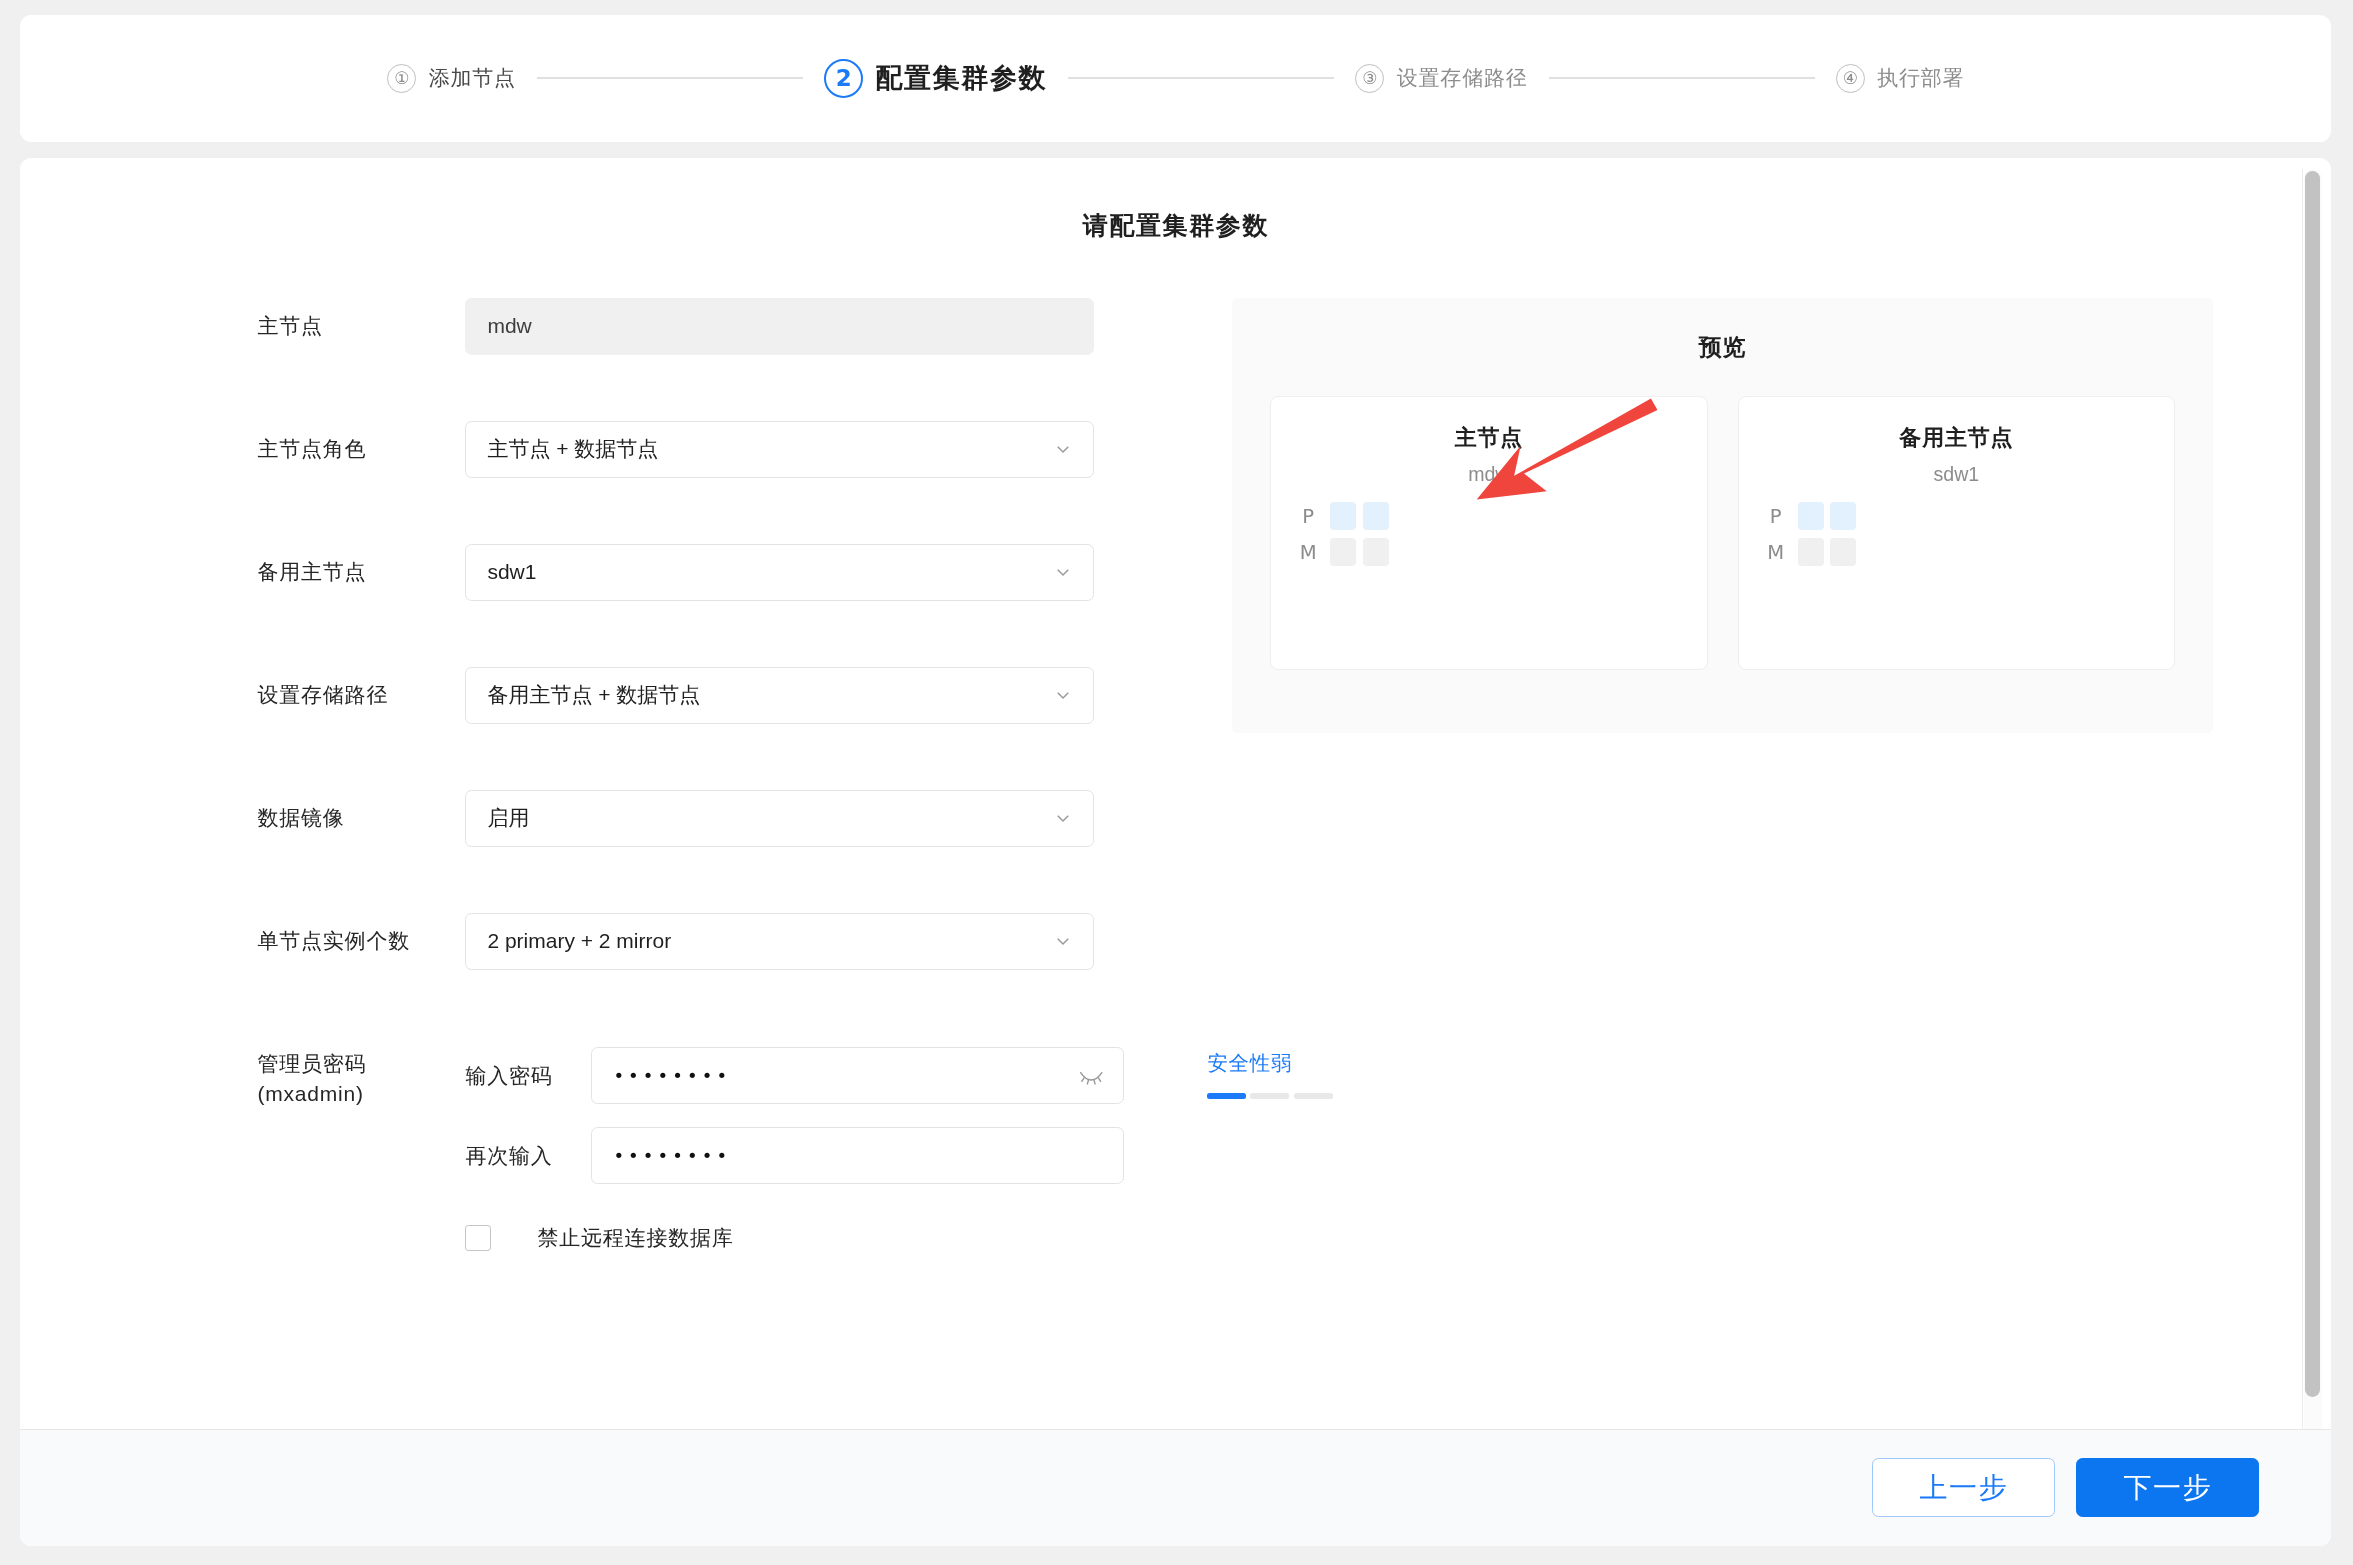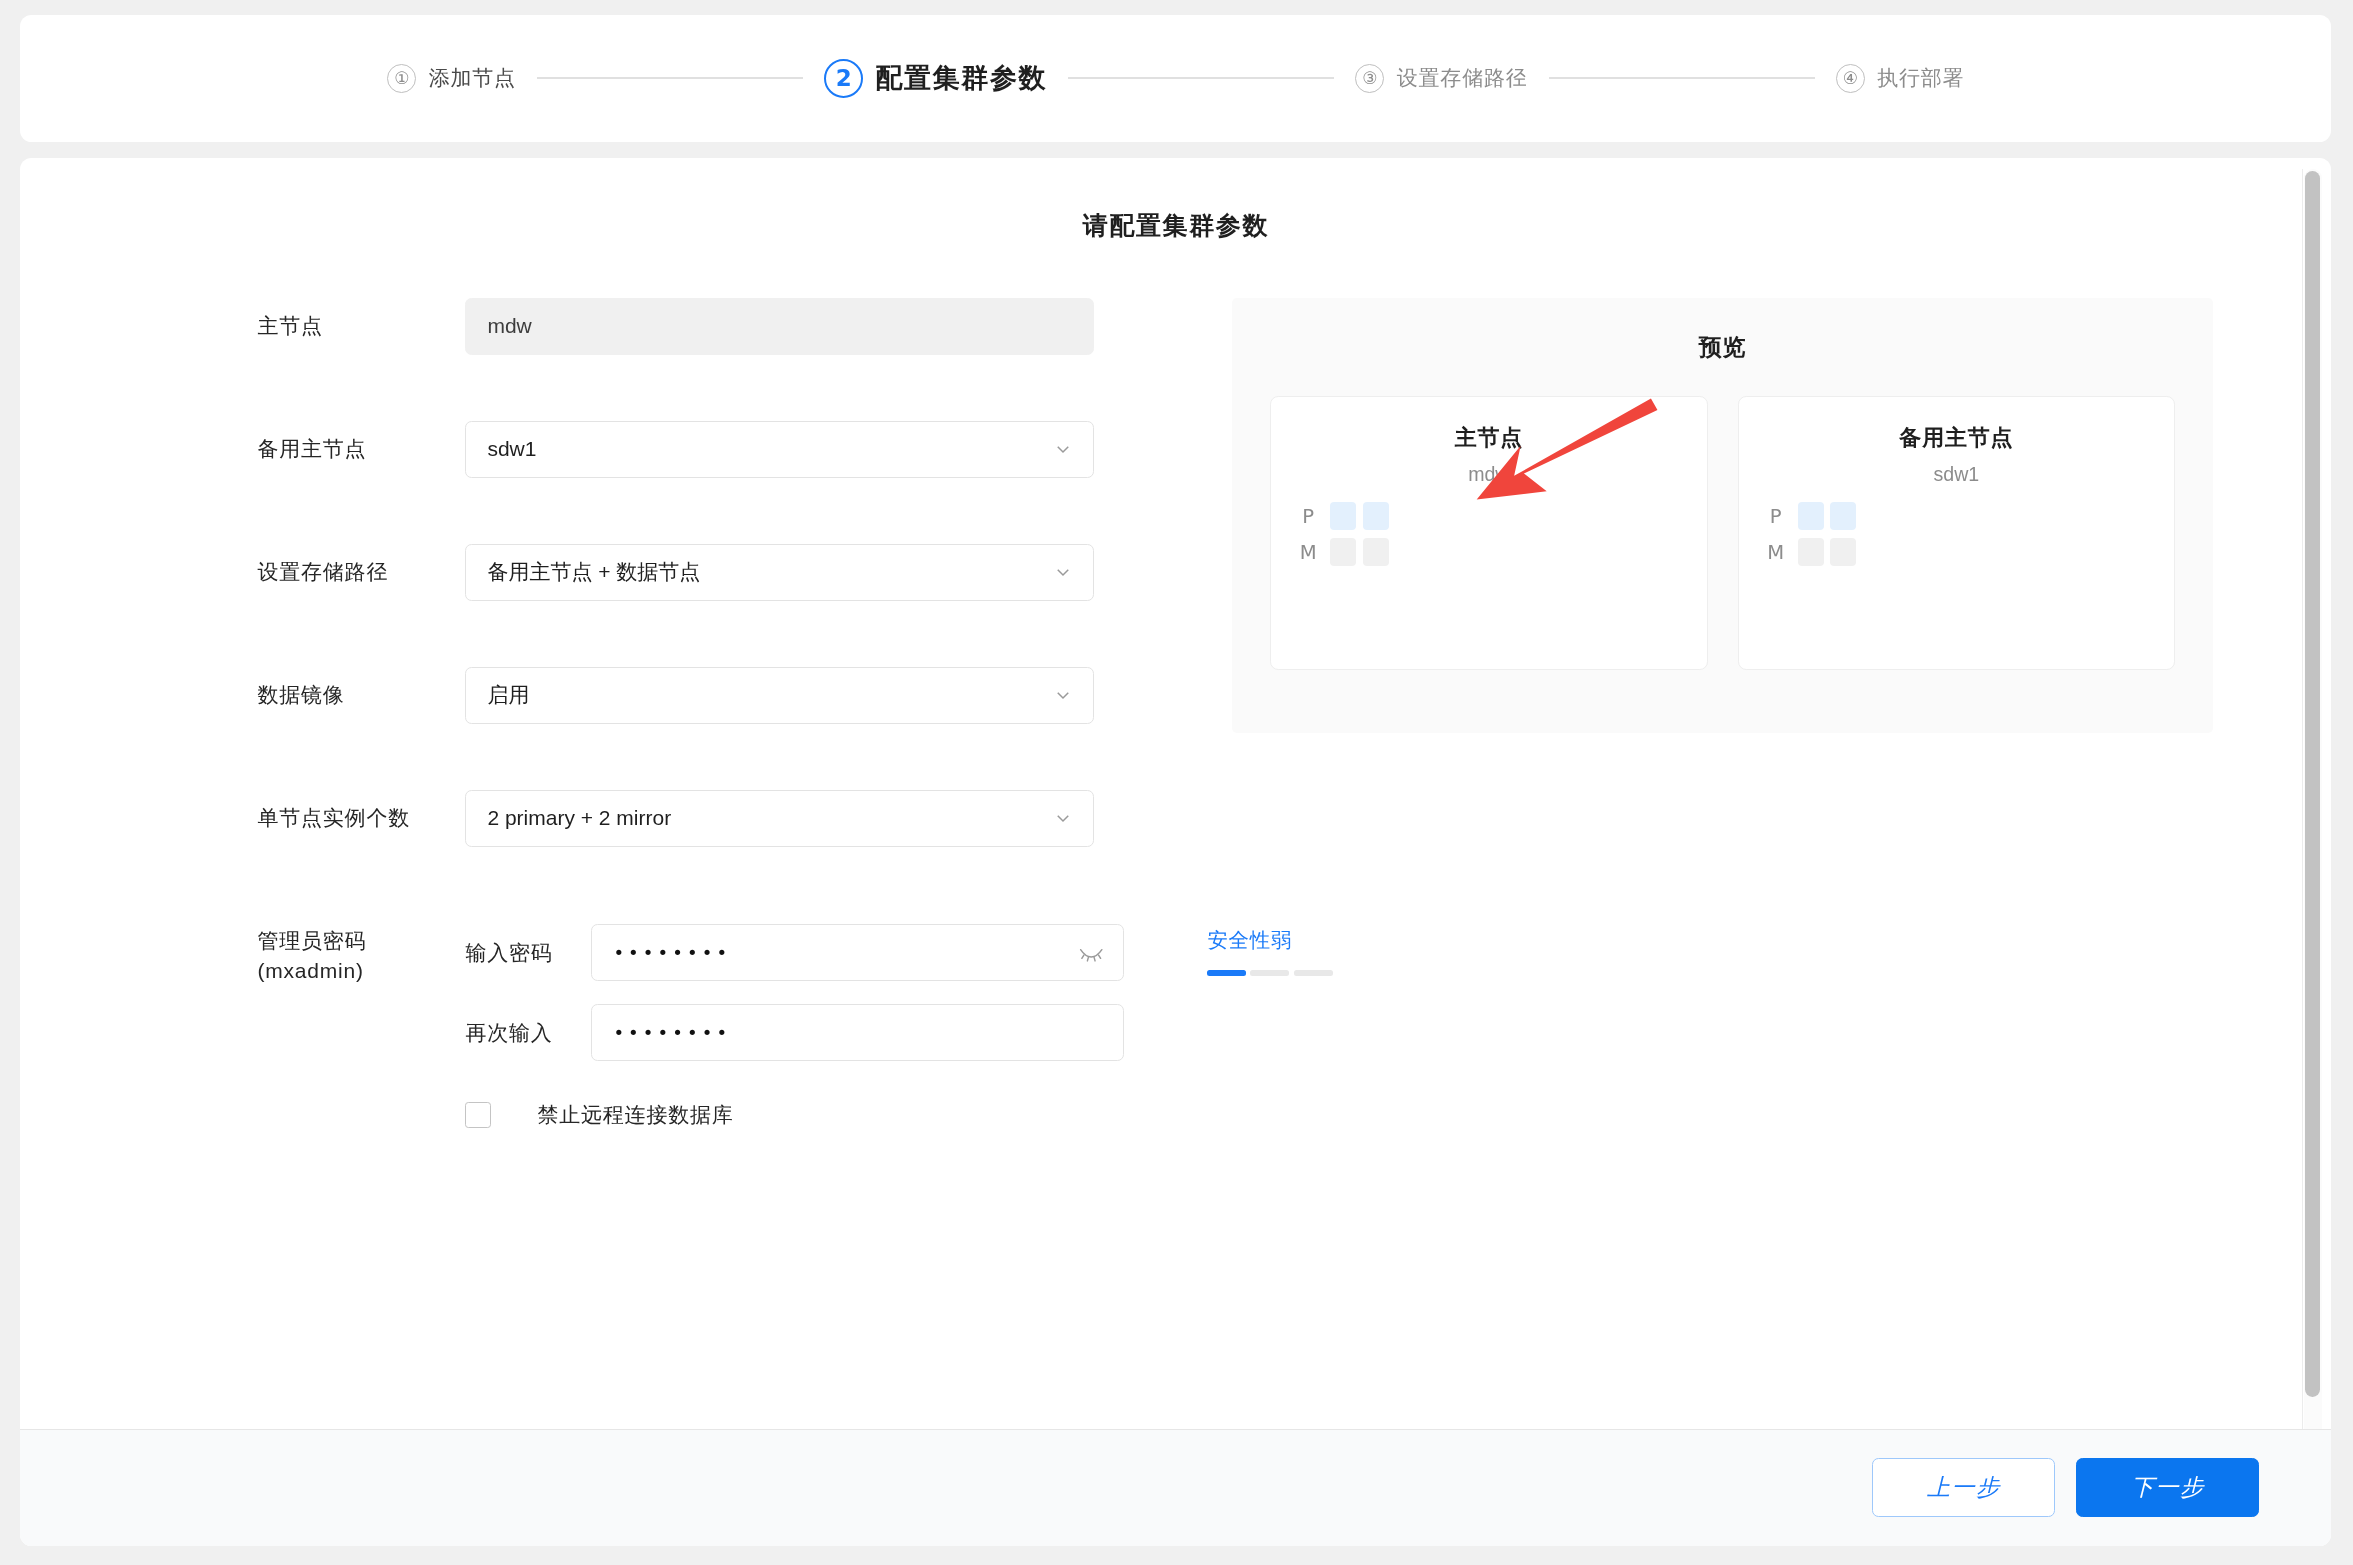--- a/index.html
+++ b/index.html
@@ -358,28 +358,27 @@
     display: flex;
     align-items: center;
     justify-content: flex-end;
     padding-right: 72px;
     gap: 21px;
   }
   .btn {
     height: 59px;
     min-width: 183px;
     border-radius: 6.5px;
-    font-size: 23px;
+    font-size: 28px;
     letter-spacing: 1.6px;
     display: flex;
     align-items: center;
     justify-content: center;
     cursor: pointer;
     user-select: none;
-    font-style: italic;
   }
   .btn-prev {
     background: #ffffff;
     border: 0.8px solid #9ec8fb;
     color: #1a7af8;
   }
   .btn-next {
     background: #0b76ef;
     border: 0.8px solid #0b76ef;
     color: #ffffff;
@@ -434,20 +433,33 @@
 
           <div class="frow">
             <div class="flabel">主节点</div>
             <div class="fctrl">
               <div class="input-box disabled">
                 <span>mdw</span>
               </div>
             </div>
           </div>
 
+          <div class="frow">
+            <div class="flabel">主节点角色</div>
+            <div class="fctrl">
+              <div class="input-box">
+                <span>主节点 + 数据节点</span>
+                <span class="chevron">
+                  <svg viewBox="0 0 24 24" fill="none" stroke="currentColor" stroke-width="2">
+                      <path d="M5 9l7 7 7-7"></path>
+                    </svg>
+                </span>
+              </div>
+            </div>
+          </div>
 
           <div class="frow">
             <div class="flabel">备用主节点</div>
             <div class="fctrl">
               <div class="input-box">
                 <span>sdw1</span>
                 <span class="chevron">
                   <svg viewBox="0 0 24 24" fill="none" stroke="currentColor" stroke-width="2">
                       <path d="M5 9l7 7 7-7"></path>
                     </svg>

